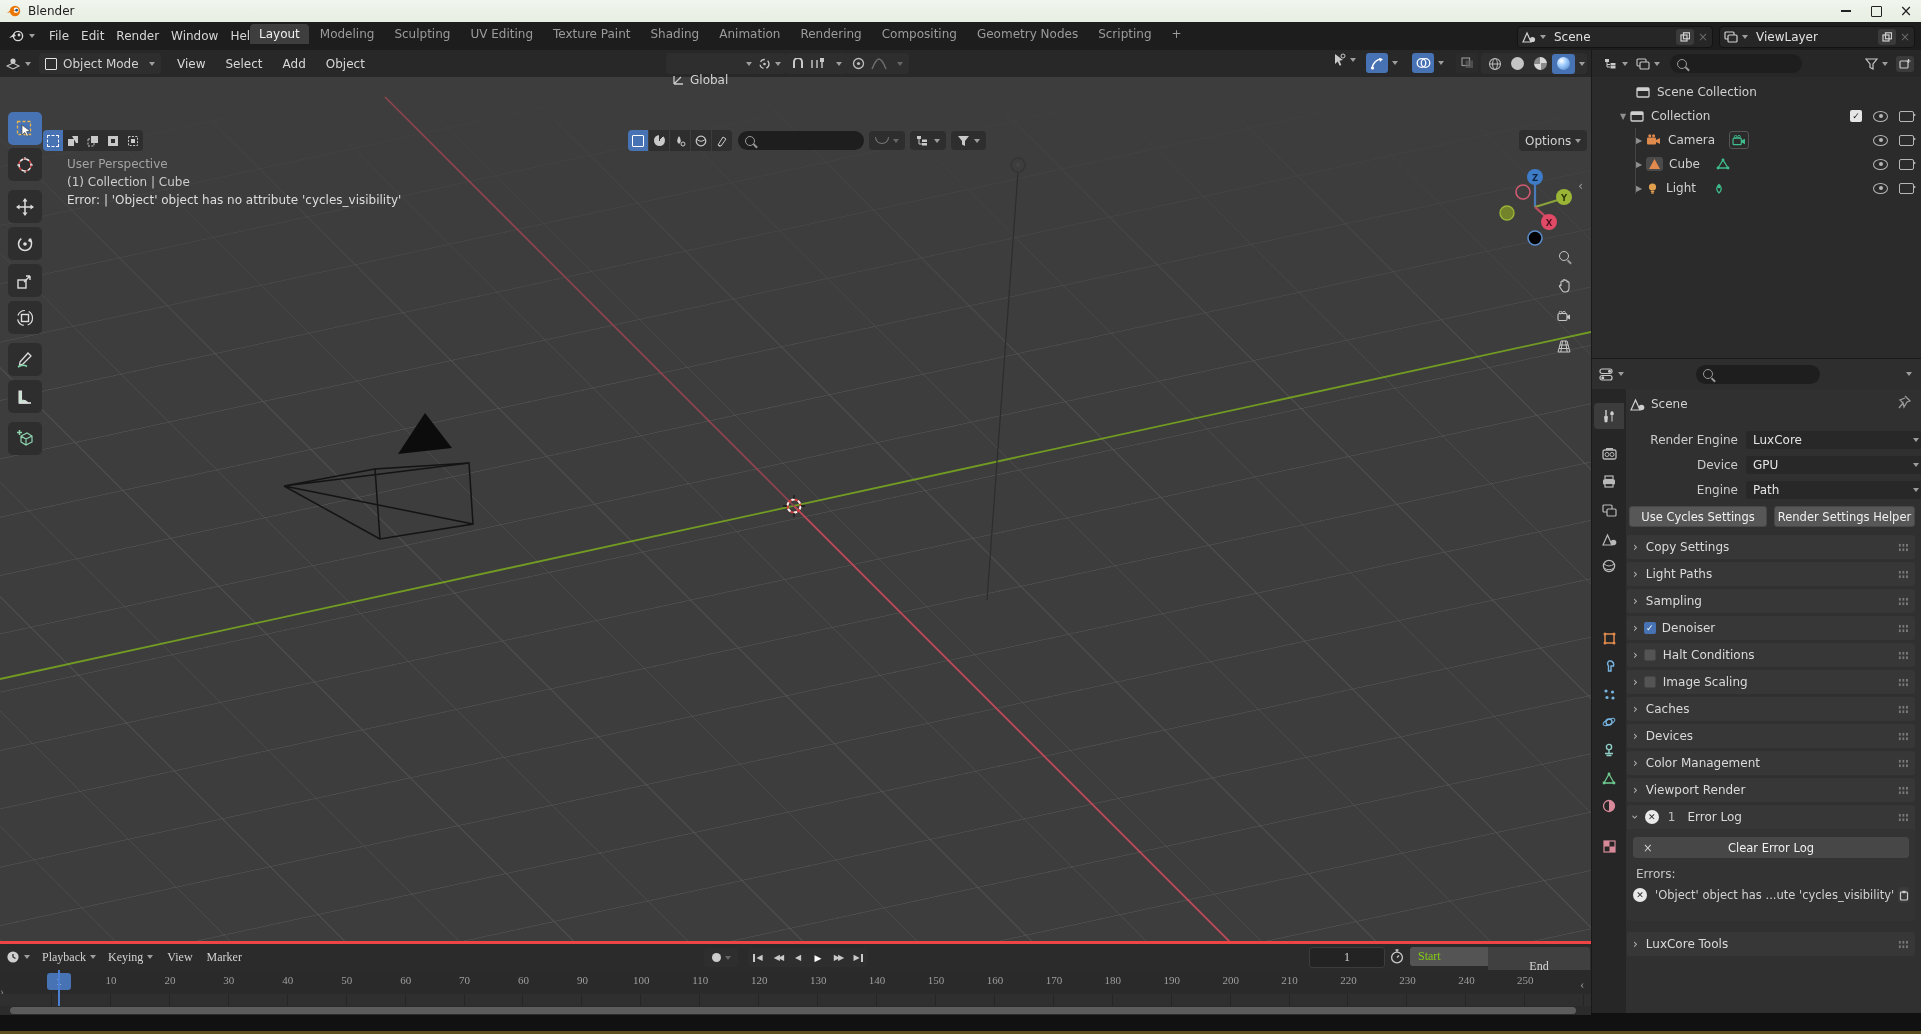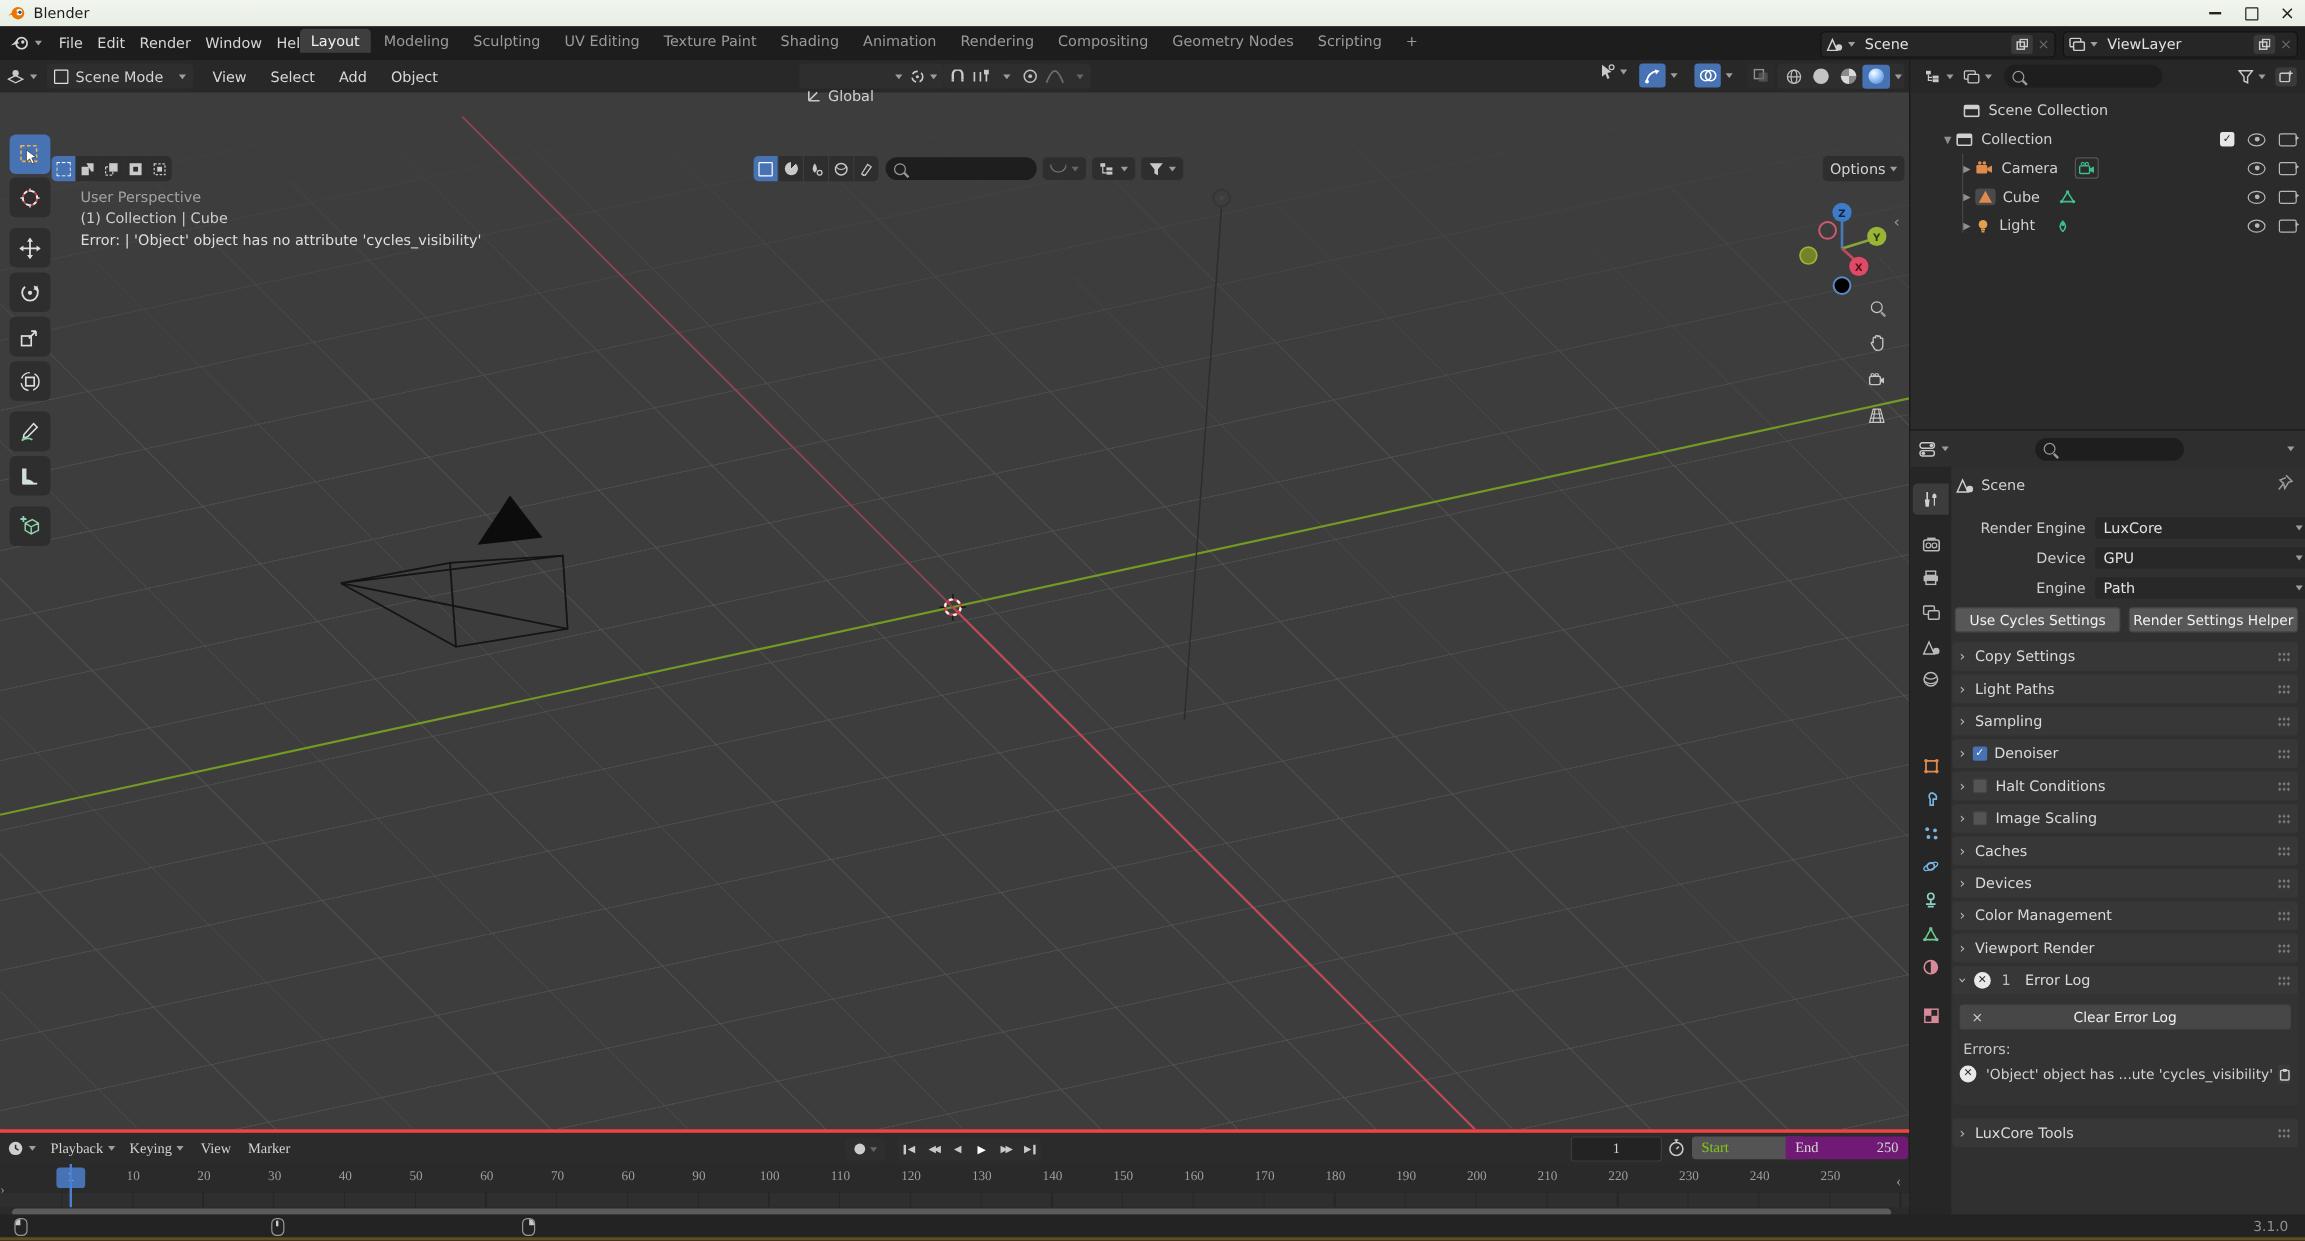--- a/index.html
+++ b/index.html
@@ -206,21 +206,21 @@
       <div class="row" style="margin-left:6px;">
         <svg width="15" height="13" viewBox="0 0 15 13">
             <path d="M1 9 L7 6 L13 9 L7 12 Z" fill="none" stroke="#c9c9c9" stroke-width="1.1"></path>
             <circle cx="7" cy="4" r="2.6" fill="#c9c9c9"></circle>
           </svg>
         <span class="car"></span>
       </div>
       <div class="pill" style="margin-left:8px;width:110px;justify-content:space-between;">
         <span class="row" style="gap:6px;">
             <span class="sqicon"></span>
-            <span>Scene Mode</span>
+            <span>Object Mode</span>
           </span>
         <span class="car"></span>
       </div>
       <span class="vmenu" style="margin-left:6px;">View</span>
       <span class="vmenu">Select</span>
       <span class="vmenu">Add</span>
       <span class="vmenu">Object</span>
 
       <div class="pill abs" style="left:666px;top:3px;width:80px;justify-content:space-between;">
         <span class="row" style="gap:5px;margin-top:33px;">
@@ -889,21 +889,21 @@
     <div class="abs row" style="left:1390px;top:5px;">
       <svg width="14" height="15" viewBox="0 0 14 15">
           <circle cx="7" cy="8.5" r="5.4" fill="none" stroke="#c9c9c9" stroke-width="1.3"></circle>
           <path d="M5.5 1 L8.5 1 M7 1 L7 3 M7 8.5 L9 6.5" stroke="#c9c9c9" stroke-width="1.3"></path>
         </svg>
     </div>
     <div class="tl-field" style="left:1410px;top:3px;width:76px;background:#545454;padding:0 8px;justify-content:space-between;border-radius:3px 0 0 3px;">
       <span style="color:#84cc16;">Start</span>
         <span>1</span>
     </div>
-    <div class="tl-field" style="left:1488px;top:3px;width:86px;background:#701a75;padding:0 8px;justify-content:space-between;border-radius:0 3px 3px 0;">
+    <div class="tl-field" style="left:1488px;top:3px;width:86px;background:#404040;padding:12px 8px;justify-content:space-between;border-radius:0 3px 3px 0;flex-direction:column;">
       <span style="color:#d9d9d9;">End</span>
         <span>250</span>
     </div>
 
     <div class="tl-ruler">
       <div class="abs" style="left:0;top:0;width:1591px;height:24px;">
           <span class="tick" style="left: 93px;">10</span>
           <span class="tick" style="left: 151.93px;">20</span>
           <span class="tick" style="left: 210.86px;">30</span>
           <span class="tick" style="left: 269.79px;">40</span>
@@ -931,20 +931,14 @@
         </div>
       <div class="abs" style="left:47px;top:3px;width:24px;height:17px;background:#4772b3;border-radius:3px;color:#fff;text-align:center;font-size:11px;line-height:17px;">1</div>
       <div class="abs" style="left:0px;top:14px;color:#8a8a8a;font-size:12px;">›</div>
     </div>
     <div class="tl-track"></div>
     <div class="abs" style="left:58px;top:26px;width:2px;height:36px;background:#4a7fd4;"></div>
     <div class="abs" style="left:1580px;top:32px;color:#9a9a9a;font-size:13px;">‹</div>
     <div class="abs" style="left:10px;top:63px;width:1566px;height:7px;background:#5c5c5c;border-radius:4px;"></div>
   </div>
 
-  <div id="statusbar">
-    <span class="mouse l" style="left:12px;"></span>
-    <span class="mouse m" style="left:226px;"></span>
-    <span class="mouse r" style="left:435px;"></span>
-    <span class="abs" style="right:14px;top:3px;font-size:11.5px;">3.1.0</span>
-  </div>
   <div id="taskstrip"></div>
 </div>
 
 </body></html>

